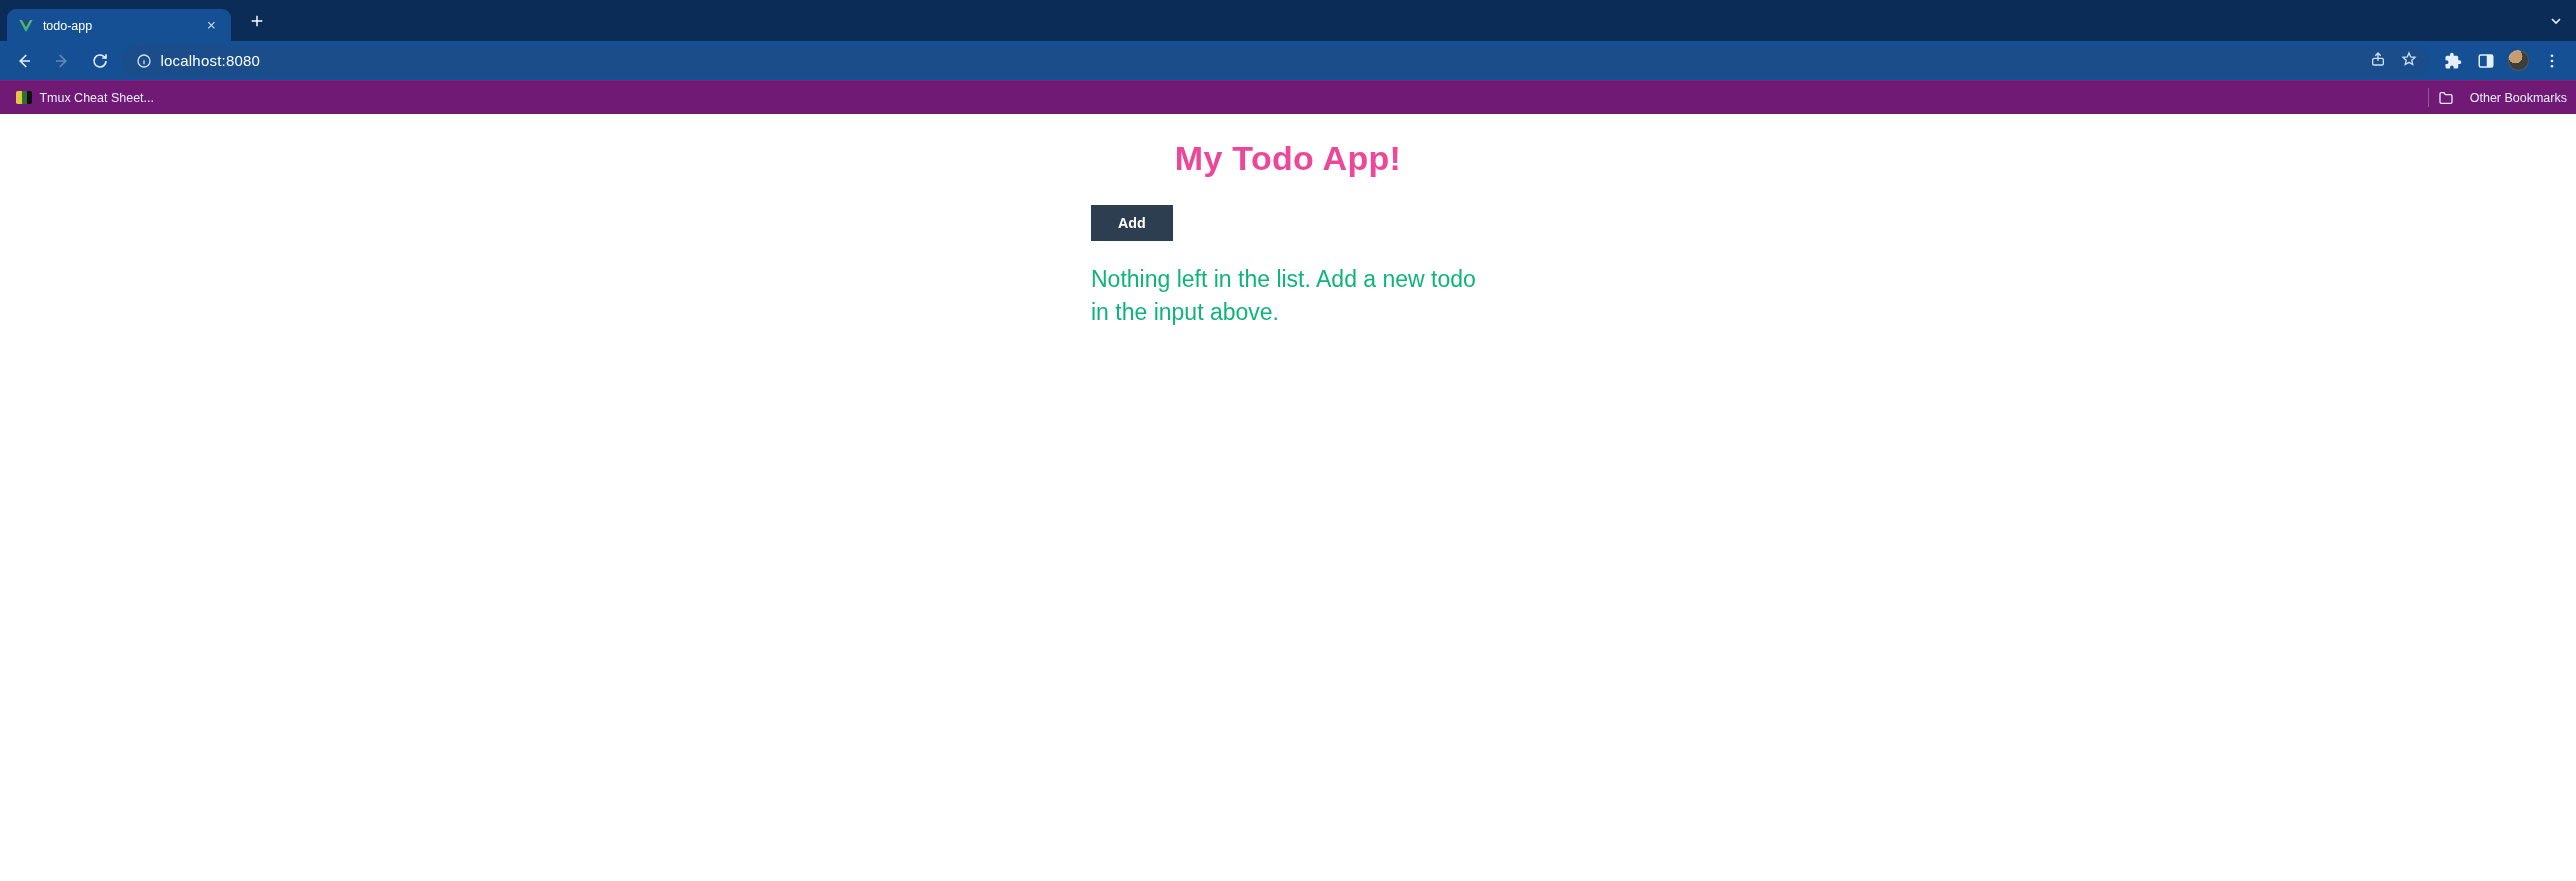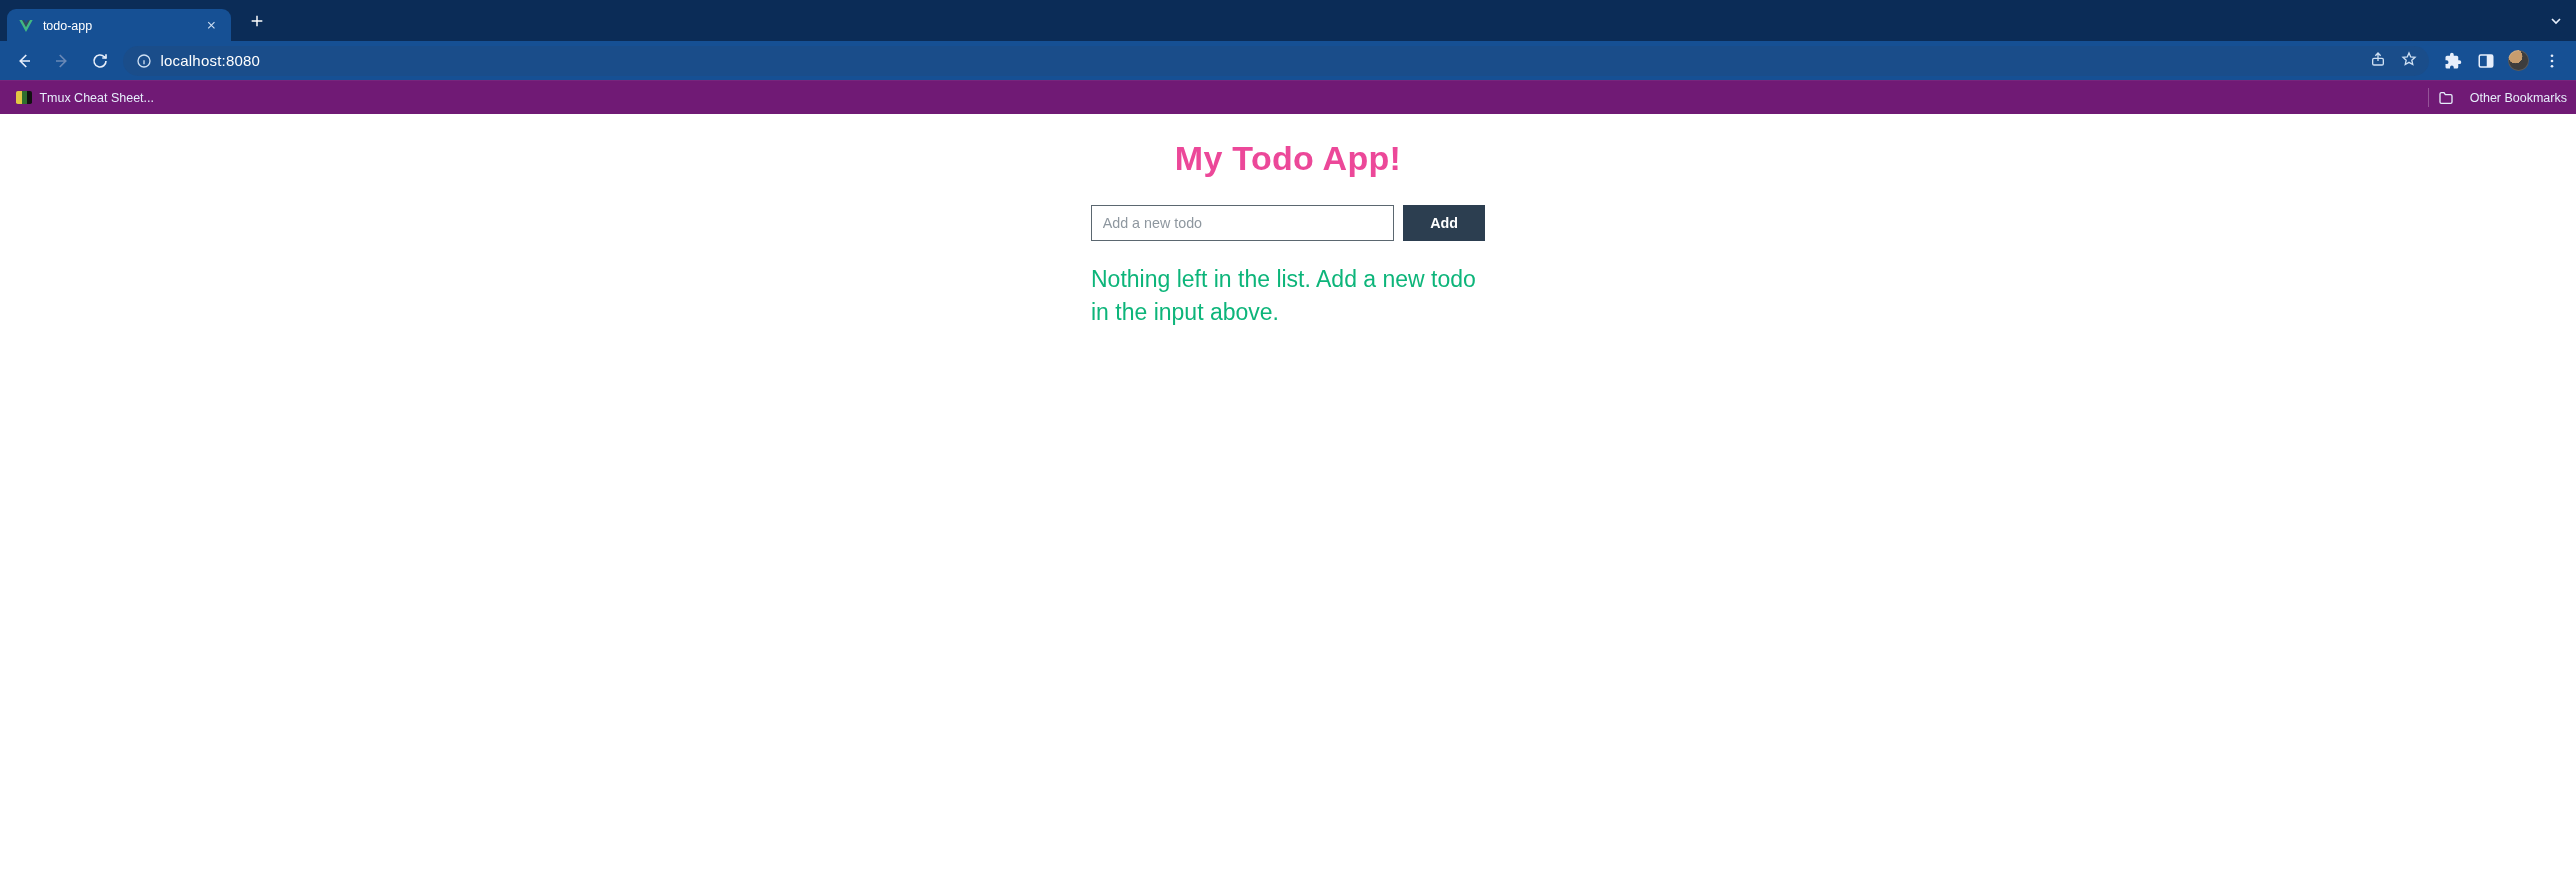--- a/index.html
+++ b/index.html
@@ -199,19 +199,18 @@
         </svg>
       <span>Other Bookmarks</span>
     </div>
   </div>
 </div>
 
 <div class="page">
   <div class="app">
     <h1>My Todo App!</h1>
     <div class="input-row">
-      <input class="todo-input" type="text" placeholder="Add a new todo" style="">
       <button class="add-btn">Add</button>
     </div>
     <p class="empty-msg">Nothing left in the list. Add a new todo in the input above.</p>
   </div>
 </div>
 
 
 </body></html>

